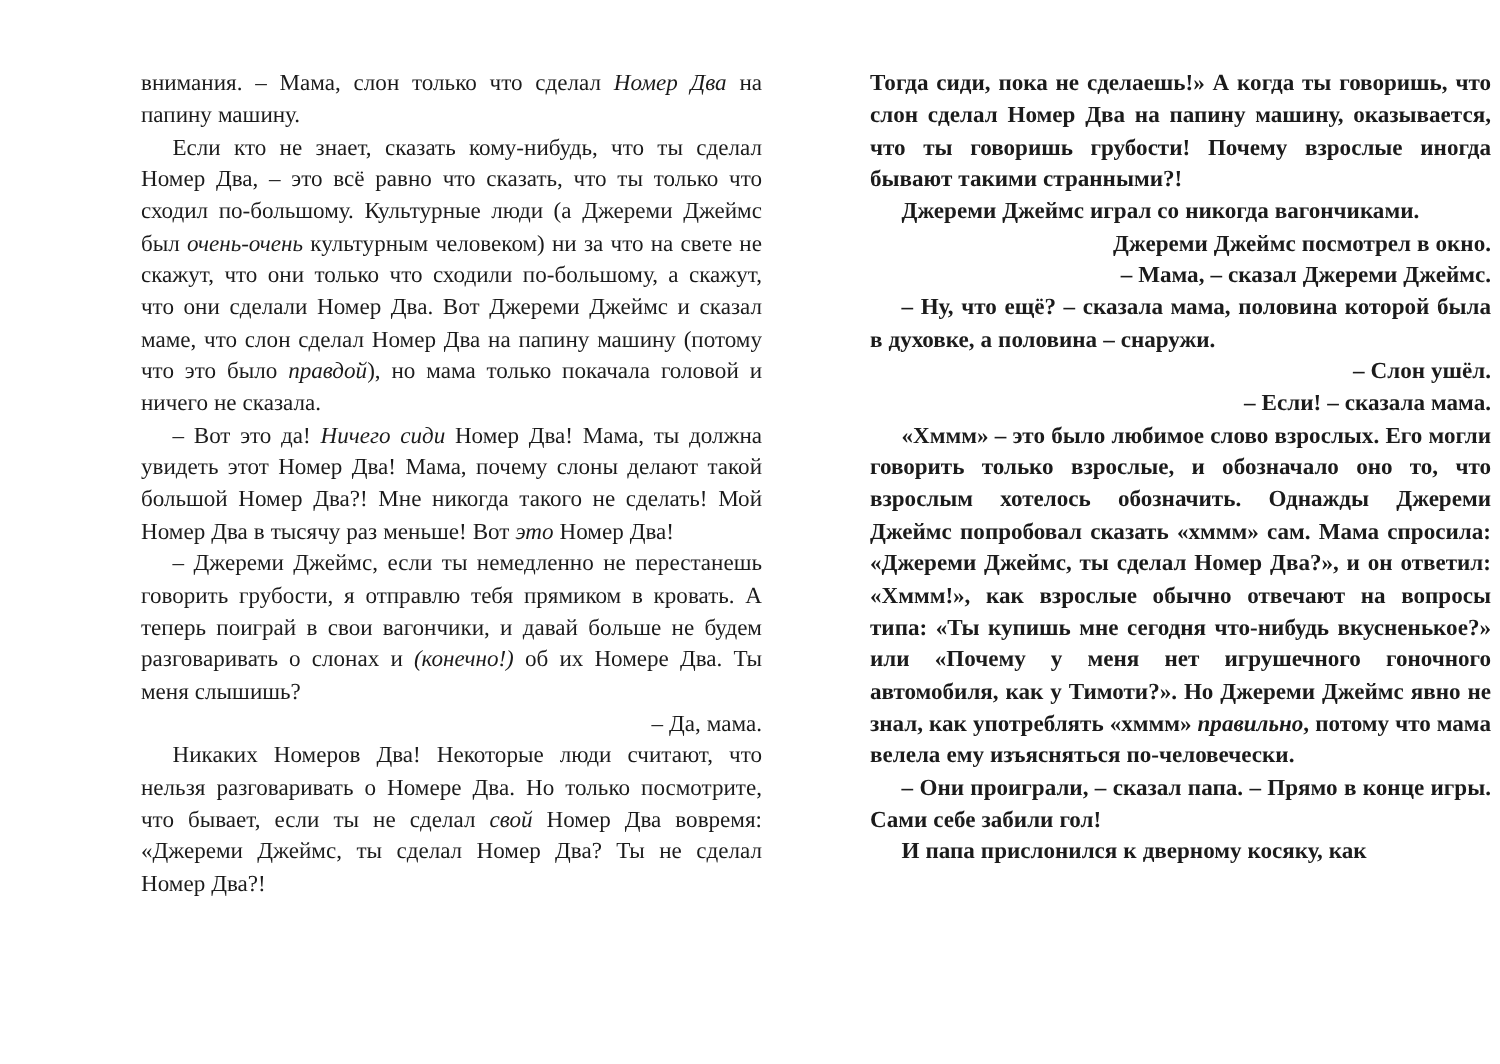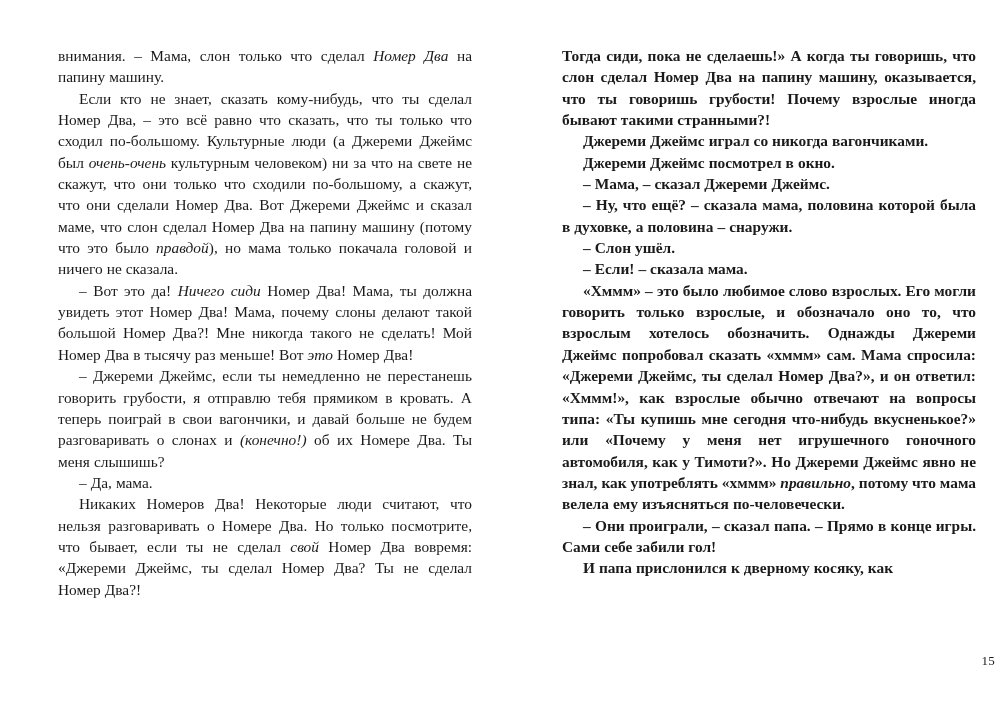--- a/index.html
+++ b/index.html
@@ -16,20 +16,21 @@
     font-family: "Liberation Serif", "DejaVu Serif", serif;
     color: #1b1b1b;
     -webkit-font-smoothing: antialiased;
   }
 
   #spread {
     position: absolute;
     inset: 0;
     display: flex;
     flex-direction: row;
+    padding-left: 36px;
   }
 
   .page {
     position: relative;
     width: 500px;
     height: 709px;
     box-sizing: border-box;
     background: #ffffff;
   }
 
@@ -46,21 +47,21 @@
     margin: 0;
     font-size: 15.4px;
     line-height: 21.35px;
     text-align: justify;
     text-justify: inter-word;
     text-indent: 21px;
     hyphens: manual;
     word-spacing: 0.01em;
   }
   p.para.noindent   { text-indent: 0; }
-  p.para.flush      { text-align: left; }
+  p.para.flush      { text-align: right; }
 
   em { font-style: italic; }
 
   .folio {
     position: absolute;
     bottom: 42px;
     left: 0;
     width: 500px;
     text-align: right;
     font-size: 13px;

